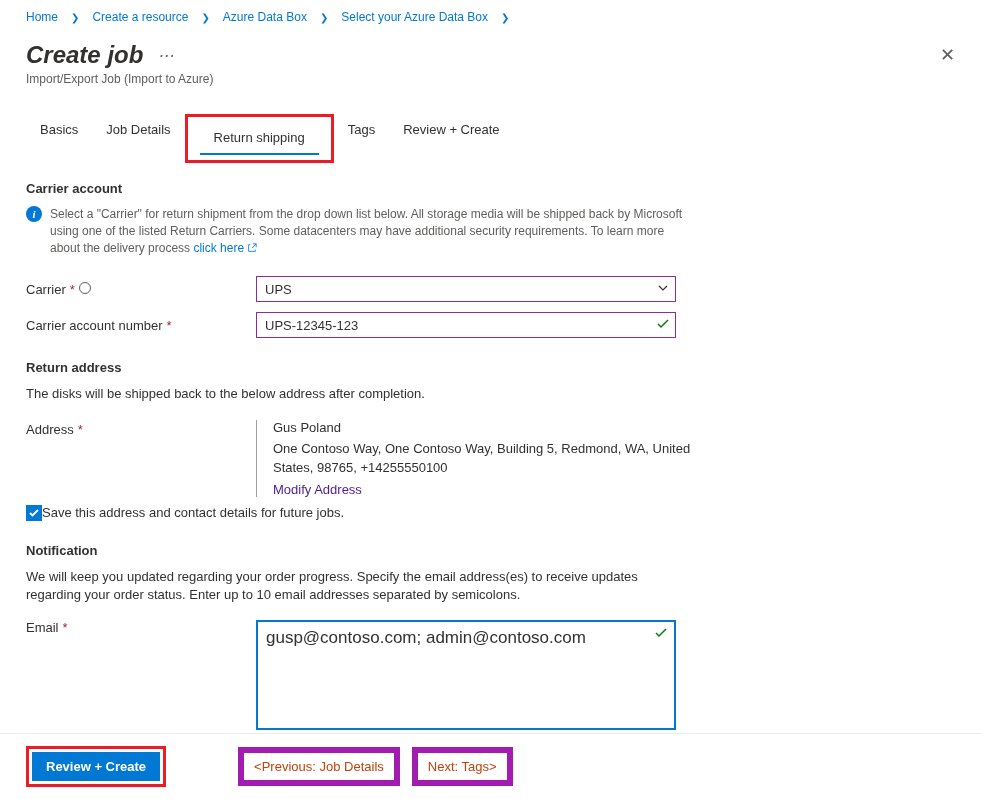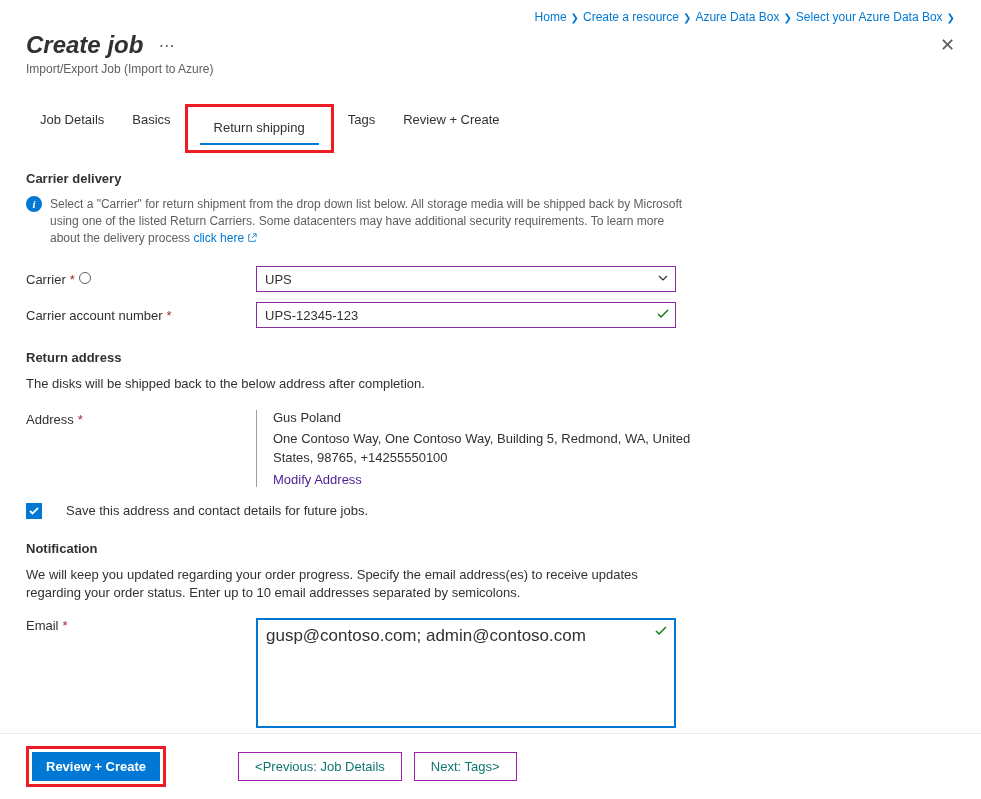--- a/index.html
+++ b/index.html
@@ -1,18 +1,18 @@
 <!DOCTYPE html>
 <html><head>
 <meta charset="utf-8">
 <style>
 * { box-sizing: border-box; margin: 0; padding: 0; }
 body { font-family: "Segoe UI", Arial, sans-serif; font-size: 13px; color: #323130; background: #fff; width: 981px; height: 799px; position: relative; }
 .container { padding: 10px 26px 0 26px; }
-.breadcrumbs { font-size: 12px; color: #0078d4; display: flex; align-items: center; gap: 4px; flex-wrap: wrap; margin-bottom: 6px; justify-content: flex-end; }
+.breadcrumbs { font-size: 12px; color: #0078d4; display: flex; align-items: center; gap: 13px; flex-wrap: wrap; margin-bottom: 16px; }
 .breadcrumbs a { color: #0078d4; text-decoration: none; cursor: pointer; }
 .breadcrumbs .sep { color: #0078d4; font-size: 10px; }
 .title-row { display: flex; align-items: center; justify-content: space-between; }
 .title-left { display: flex; align-items: center; gap: 10px; font-style: italic; }
 h1 { font-size: 24px; font-weight: 600; color: #323130; }
 .ellipsis { font-size: 16px; color: #605e5c; cursor: pointer; padding: 0 4px; }
 .close-x { font-size: 18px; font-weight: 400; color: #605e5c; cursor: pointer; padding: 4px 8px; margin-right: -8px; }
 .subtitle { font-size: 12px; color: #605e5c; margin-top: 2px; margin-bottom: 28px; }
 .tabs { display: flex; gap: 0; border-bottom: none; margin-bottom: 18px; }
 .tab { padding: 8px 14px; font-size: 13px; color: #323130; cursor: pointer; }
@@ -33,29 +33,29 @@
 .select-caret { position: absolute; right: 6px; top: 5px; pointer-events: none; }
 .check-icon { position: absolute; right: 6px; top: 5px; color: #107c10; pointer-events: none; }
 .section { margin-bottom: 22px; }
 .desc { font-size: 13px; color: #323130; margin-bottom: 16px; line-height: 1.4; max-width: 660px; }
 .address-row { display: flex; }
 .address-row .form-label { padding-top: 2px; }
 .address-block { border-left: 1px solid #a19f9d; padding-left: 16px; max-width: 440px; }
 .addr-name { font-weight: 400; font-size: 13px; margin-bottom: 4px; }
 .addr-lines { font-size: 13px; line-height: 1.5; margin-bottom: 4px; }
 .modify-link { color: #4c1d95; font-size: 13px; text-decoration: none; cursor: pointer; }
-.checkbox-row { display: flex; align-items: center; gap: 24px; margin-top: 16px; }
+.checkbox-row { display: flex; align-items: center; gap: 0; margin-top: 8px; }
 .cb { width: 16px; height: 16px; background: #0078d4; display: flex; align-items: center; justify-content: center; color: #fff; cursor: pointer; }
 .textarea-wrap { position: relative; width: 420px; }
 .textarea-wrap textarea { width: 100%; height: 110px; padding: 6px 24px 6px 8px; font-size: 17px; border: 2px solid #0078d4; resize: none; font-family: inherit; color: #323130; }
 .ta-check { position: absolute; right: 8px; top: 6px; color: #107c10; }
 .footer { position: absolute; bottom: 0; left: 0; right: 0; border-top: 1px solid #edebe9; padding: 12px 26px; display: flex; gap: 12px; align-items: center; background: #fff; }
 .btn-primary { background: #0078d4; color: #fff; border: none; padding: 7px 14px; font-size: 13px; font-weight: 600; cursor: pointer; font-family: inherit; }
 .btn-highlight { border: 3px solid #ed1c24; padding: 3px; display: inline-block; }
-.btn-secondary { background: #fff; color: #0f766e; border: 1px solid #a21caf; padding: 6px 16px; font-size: 13px; cursor: pointer; font-family: inherit; }
+.btn-secondary { background: #fff; color: #c2410c; border: 6px solid #a21caf; padding: 6px 10px; font-size: 13px; cursor: pointer; font-family: inherit; }
 .spacer { width: 48px; }
 </style>
 </head>
 <body>
 
 <div class="container">
   <div class="breadcrumbs">
     <a>Home</a>
     <span class="sep">❯</span>
     <a>Create a resource</a>
@@ -69,31 +69,31 @@
   <div class="title-row">
     <div class="title-left">
       <h1>Create job</h1>
       <span class="ellipsis">⋯</span>
     </div>
     <span class="close-x">✕</span>
   </div>
   <div class="subtitle">Import/Export Job (Import to Azure)</div>
 
   <div class="tabs">
+    <div class="tab">Basics</div>
     <div class="tab">Job Details</div>
-    <div class="tab">Basics</div>
     <div class="tab-highlight">
       <div class="tab active">Return shipping</div>
     </div>
     <div class="tab">Tags</div>
     <div class="tab">Review + Create</div>
   </div>
 
   <div class="section">
-    <div class="section-title">Carrier delivery</div>
+    <div class="section-title">Carrier account</div>
     <div class="info-box">
       <div class="info-icon">i</div>
       <div class="info-text">
         <span>Select a "Carrier" for return shipment from the drop down list below. All storage media will be shipped back by Microsoft using one of the listed Return Carriers. Some datacenters may have additional security requirements. To learn more about the delivery process</span>
         <a><span>click here</span> <svg class="ext-icon" viewBox="0 0 12 12">
               <path fill="none" stroke="#0078d4" stroke-width="1" d="M4 2H2v8h8V8M6 6l5-5M7 1h4v4"></path>
             </svg></a>
       </div>
     </div>
 

